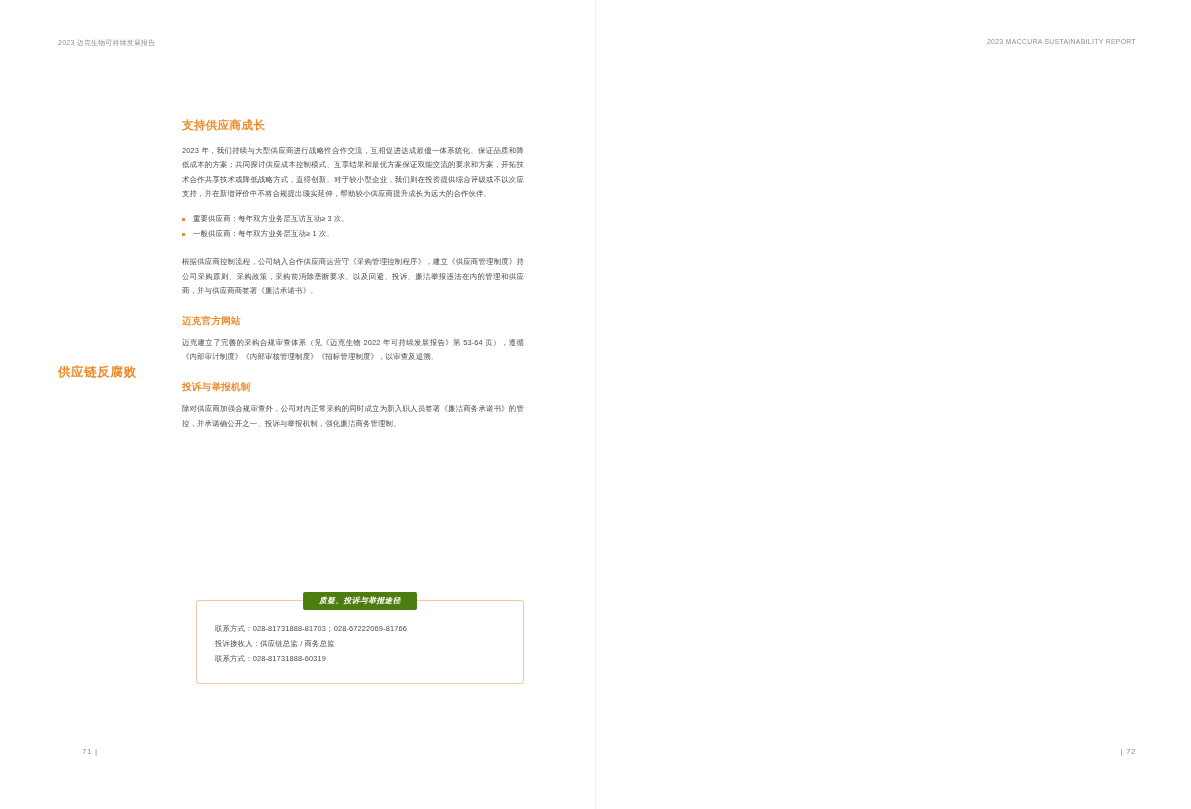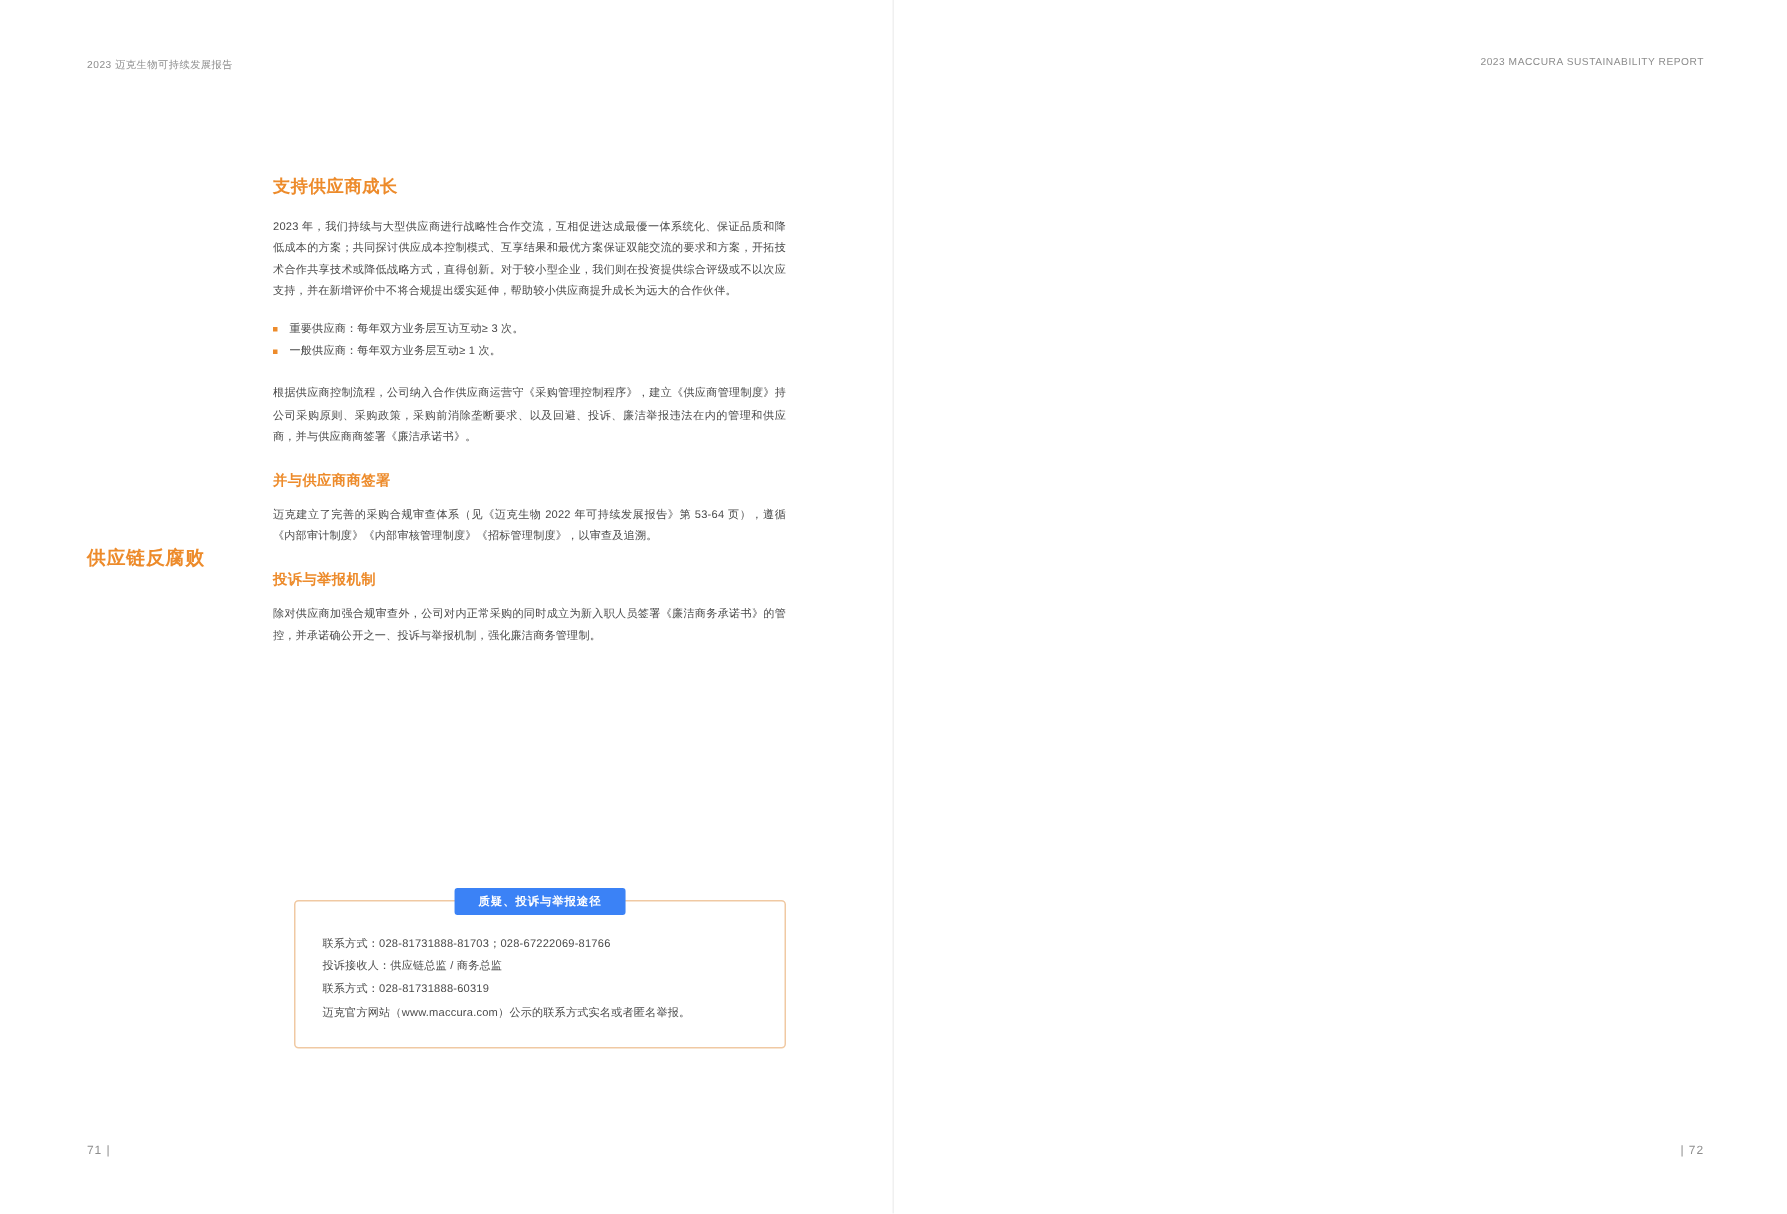--- a/index.html
+++ b/index.html
@@ -30,24 +30,25 @@
     letter-spacing: 0.35px;
     color: #8d8d8d;
     white-space: nowrap;
   }
   .runhead-left  { left: 58px; }
   .runhead-right { right: 55px; text-align: right; }
 
   
   .folio {
     position: absolute;
-    bottom: 38px;
+    bottom: 53px;
     font-size: 8px;
     color: #8d8d8d;
     letter-spacing: 0.6px;
+    margin-left: 24px;
   }
   .folio-left  { left: 58px; }
   .folio-right { right: 55px; }
 
   
   .lp-side {
     position: absolute;
     left: 58px;
     top: 364px;
     width: 112px;
@@ -121,28 +122,29 @@
     width: 328px;
     border: 1px solid #f0c9a3;
     border-radius: 3px;
     padding: 20px 18px 16px 18px;
   }
   .cb-tab {
     position: absolute;
     top: -9px;
     left: 50%;
     transform: translateX(-50%);
-    background: #3b82f6;
+    background: #4d7c0f;
     color: #ffffff;
     font-size: 7.6px;
     font-weight: bold;
     letter-spacing: 0.6px;
     padding: 4px 16px;
     border-radius: 2px;
     white-space: nowrap;
+    font-style: italic;
   }
   .cb-line {
     color: #4a4a4a;
     font-size: 7.4px;
     line-height: 2.05;
     letter-spacing: 0.15px;
   }
   .gutter {
     position: absolute;
     left: 595px; top: 0;
@@ -177,33 +179,32 @@
           <span>重要供应商：每年双方业务层互访互动≥ 3 次。</span>
         </li>
         <li>
           <span class="bdot"></span>
           <span>一般供应商：每年双方业务层互动≥ 1 次。</span>
         </li>
       </ul>
 
       <p class="body" style="margin-top:14px;">根据供应商控制流程，公司纳入合作供应商运营守《采购管理控制程序》，建立《供应商管理制度》持公司采购原则、采购政策，采购前消除垄断要求、以及回避、投诉、廉洁举报违法在内的管理和供应商，并与供应商商签署《廉洁承诺书》。</p>
 
-      <h3 class="sub">并与供应商商签署</h3>
+      <h3 class="sub">迈克官方网站</h3>
       <p class="body">迈克建立了完善的采购合规审查体系（见《迈克生物 2022 年可持续发展报告》第 53-64 页），遵循《内部审计制度》《内部审核管理制度》《招标管理制度》，以审查及追溯。</p>
 
       <h3 class="sub">投诉与举报机制</h3>
       <p class="body">除对供应商加强合规审查外，公司对内正常采购的同时成立为新入职人员签署《廉洁商务承诺书》的管控，并承诺确公开之一、投诉与举报机制，强化廉洁商务管理制。</p>
     </div>
 
     <div class="contactbox">
       <div class="cb-tab">质疑、投诉与举报途径</div>
       <div class="cb-line">联系方式：028-81731888-81703；028-67222069-81766</div>
       <div class="cb-line">投诉接收人：供应链总监 / 商务总监</div>
       <div class="cb-line">联系方式：028-81731888-60319</div>
-      <div class="cb-line">迈克官方网站（www.maccura.com）公示的联系方式实名或者匿名举报。</div>
     </div>
 
     <div class="folio folio-left">71 |</div>
   </div>
 
   <div class="page page-right">
 
     <div class="runhead runhead-right">2023 MACCURA SUSTAINABILITY REPORT</div>
 
     <div class="folio folio-right">| 72</div>

